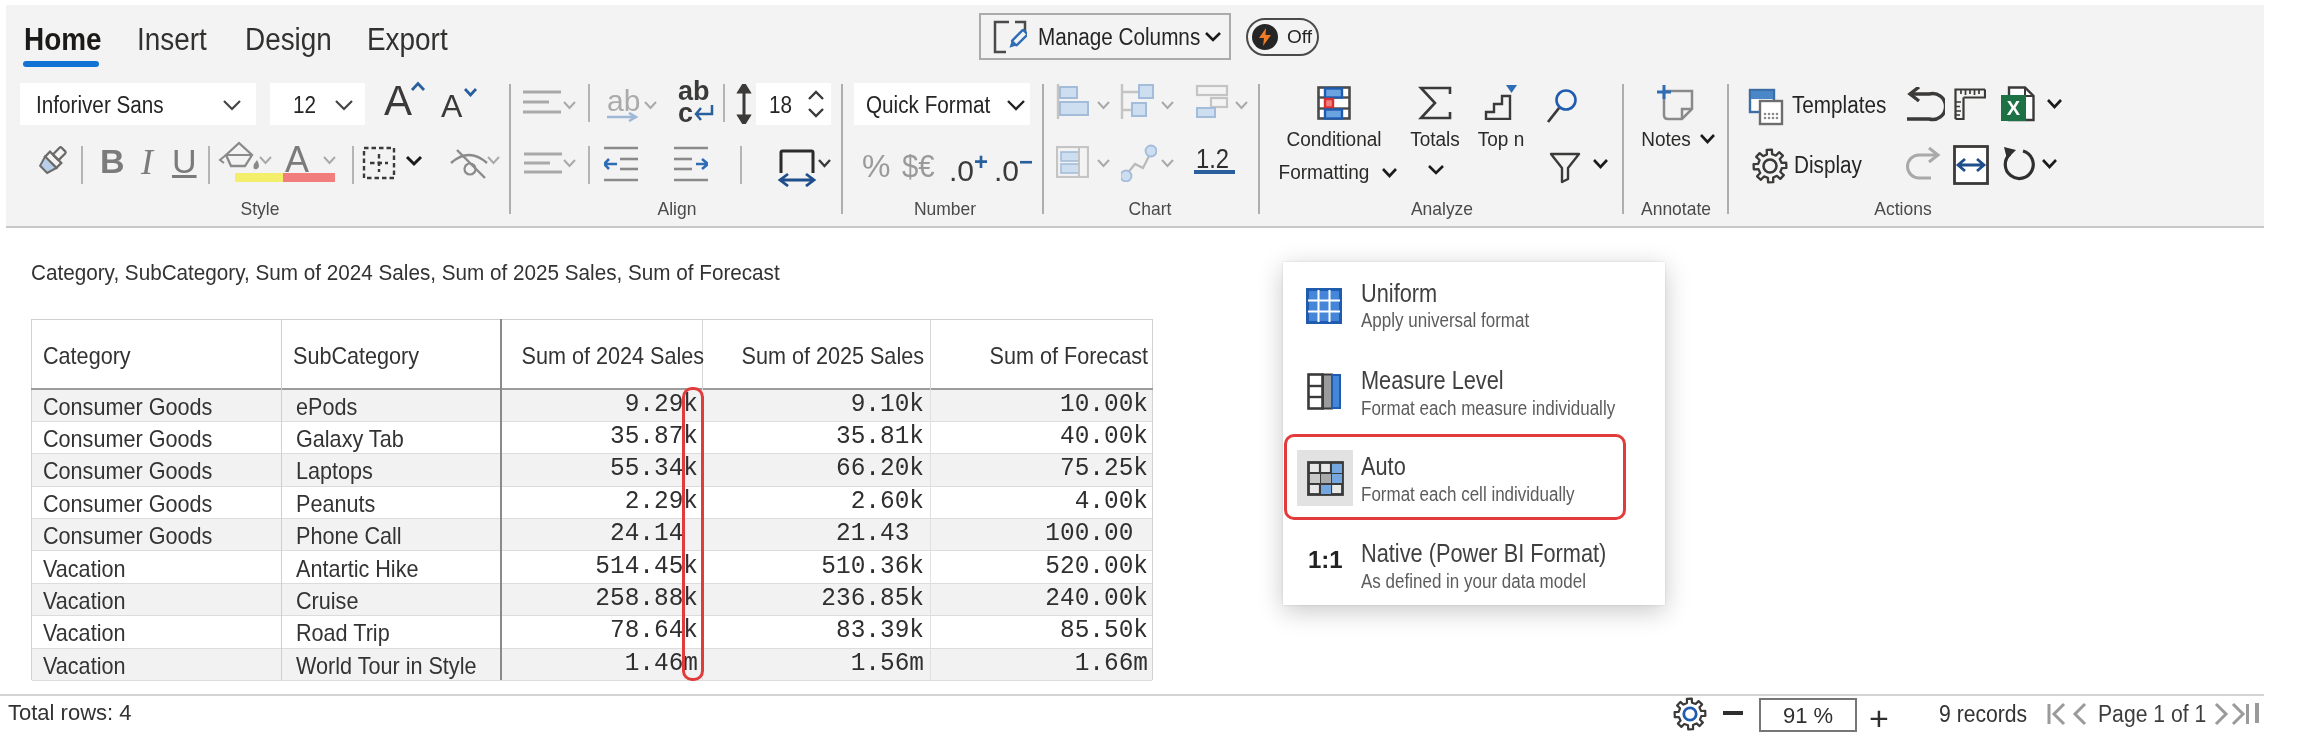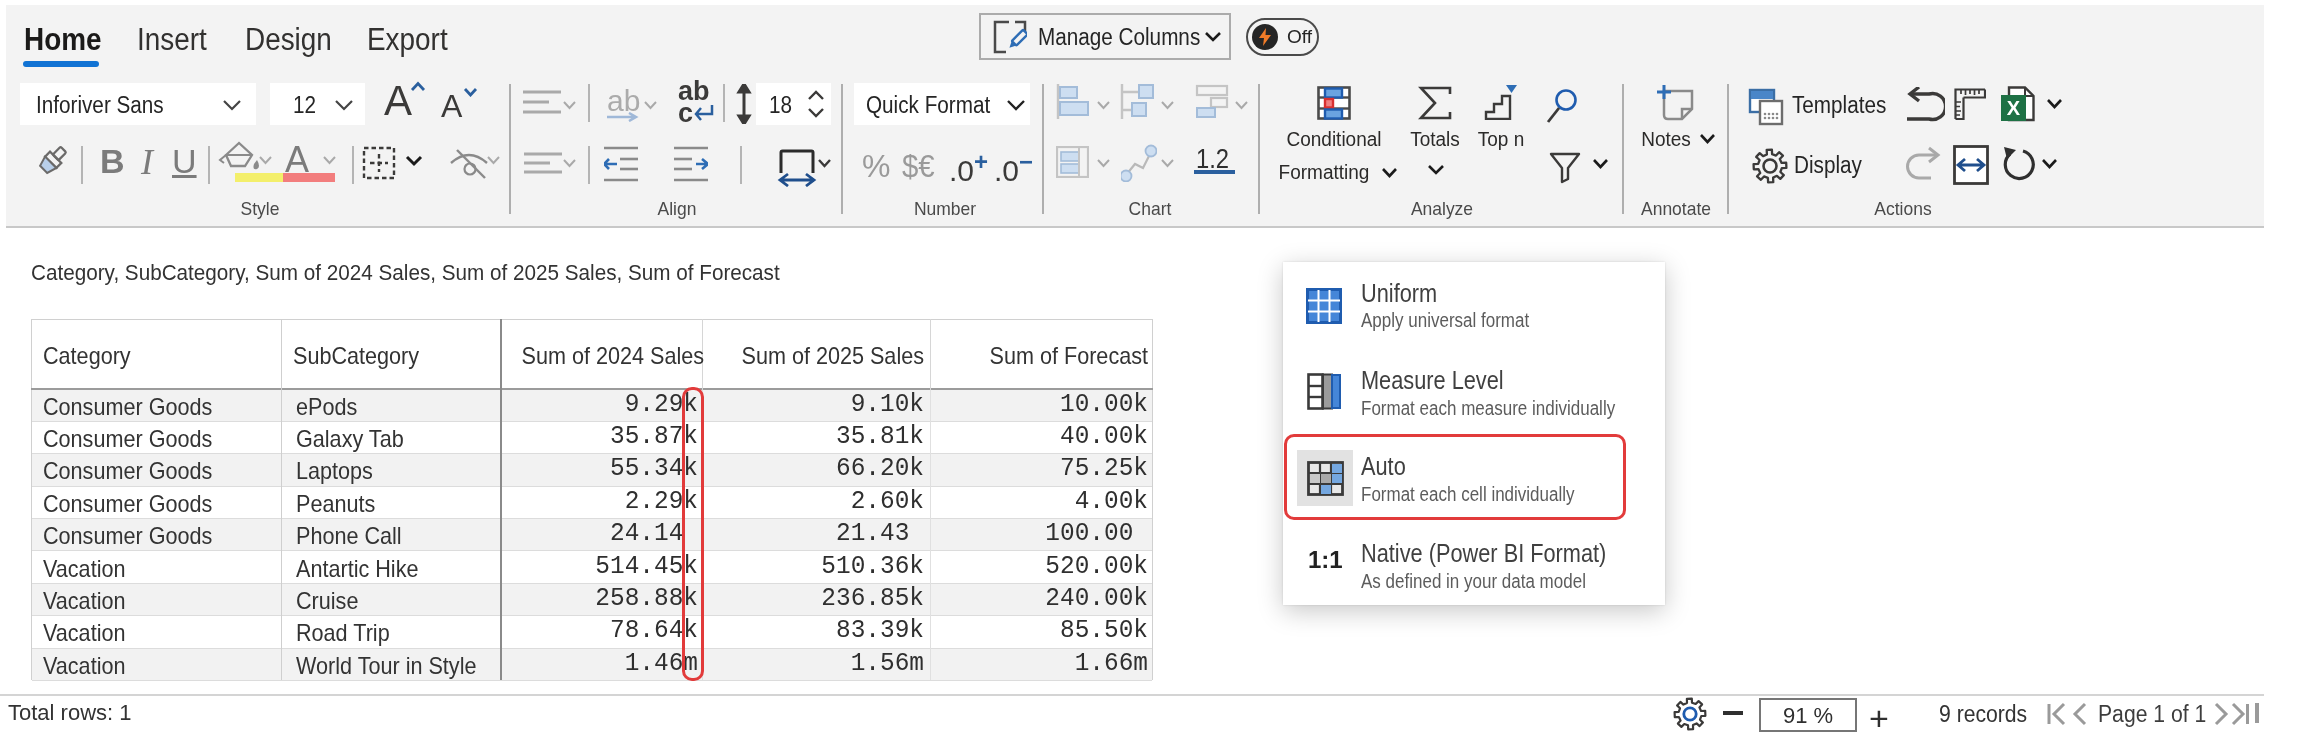--- a/index.html
+++ b/index.html
@@ -432,21 +432,21 @@
 <div class="abs cell" style="left:43px;top:651.7px;">Vacation</div>
 <div class="abs cell" style="left:296px;top:651.7px;">World Tour in Style</div>
 <div class="abs num" style="left:500px;top:647.7px;width:198px;">1.46m</div>
 <div class="abs num" style="left:703px;top:647.7px;width:221px;">1.56m</div>
 <div class="abs num" style="left:931px;top:647.7px;width:217px;">1.66m</div>
 <div class="abs" style="left:281px;top:390px;width:1px;height:290px;background:#cfcfcf;"></div>
 <div class="abs" style="left:500px;top:390px;width:2px;height:290px;background:#8a8a8a;"></div>
 <div class="abs" style="left:702px;top:390px;width:1px;height:290px;background:#e0e0e0;"></div>
 <div class="abs" style="left:930px;top:390px;width:1px;height:290px;background:#e0e0e0;"></div>
 <div class="abs redbox" style="left:682px;top:387px;width:16px;height:288px;"></div>
-<div class="abs" style="left:8px;top:700px;font-size:22px;color:#333;">Total rows: 1</div>
+<div class="abs" style="left:8px;top:700px;font-size:22px;color:#333;">Total rows: 4</div>
 
 <div class="abs" style="left:1283px;top:262px;width:382px;height:343px;background:#fff;box-shadow:0 6px 24px rgba(0,0,0,0.22),0 0 2px rgba(0,0,0,0.12);"></div>
 <svg class="abs" style="left:1306px;top:288px;" width="36" height="36" viewBox="0 0 36 36">
       <rect x="1.5" y="1.5" width="33" height="33" fill="#4586d8" stroke="#1f5caf" stroke-width="3"></rect>
       <g stroke="#fff" stroke-width="2">
         <line x1="12.5" y1="2" x2="12.5" y2="34"></line>
         <line x1="23.5" y1="2" x2="23.5" y2="34"></line>
         <line x1="2" y1="12.5" x2="34" y2="12.5"></line>
         <line x1="2" y1="23.5" x2="34" y2="23.5"></line>
       </g>

